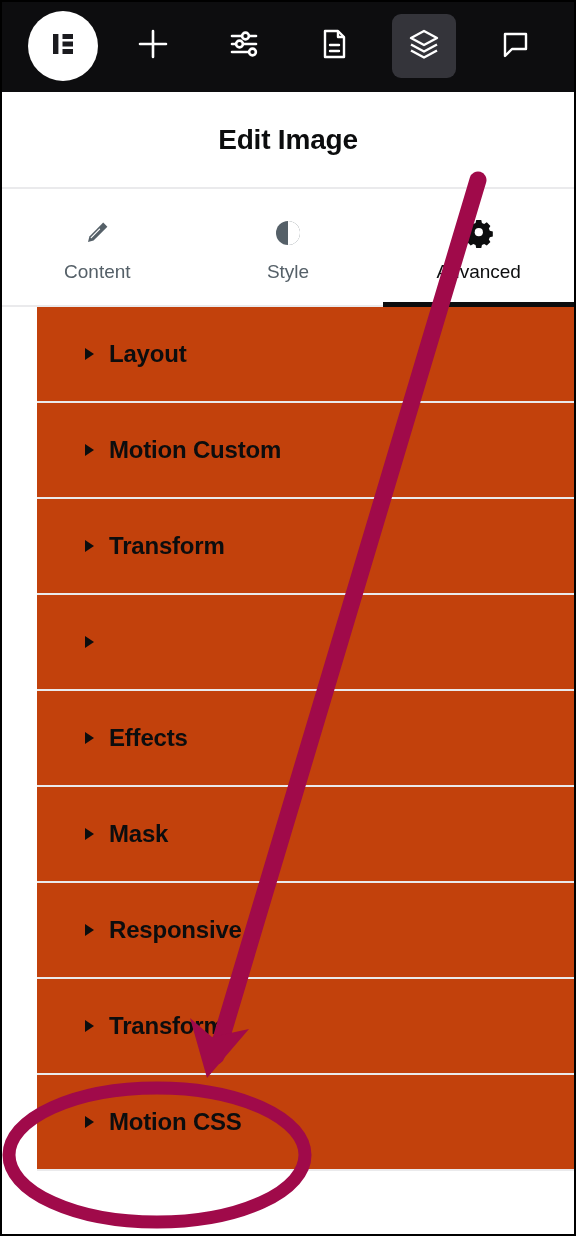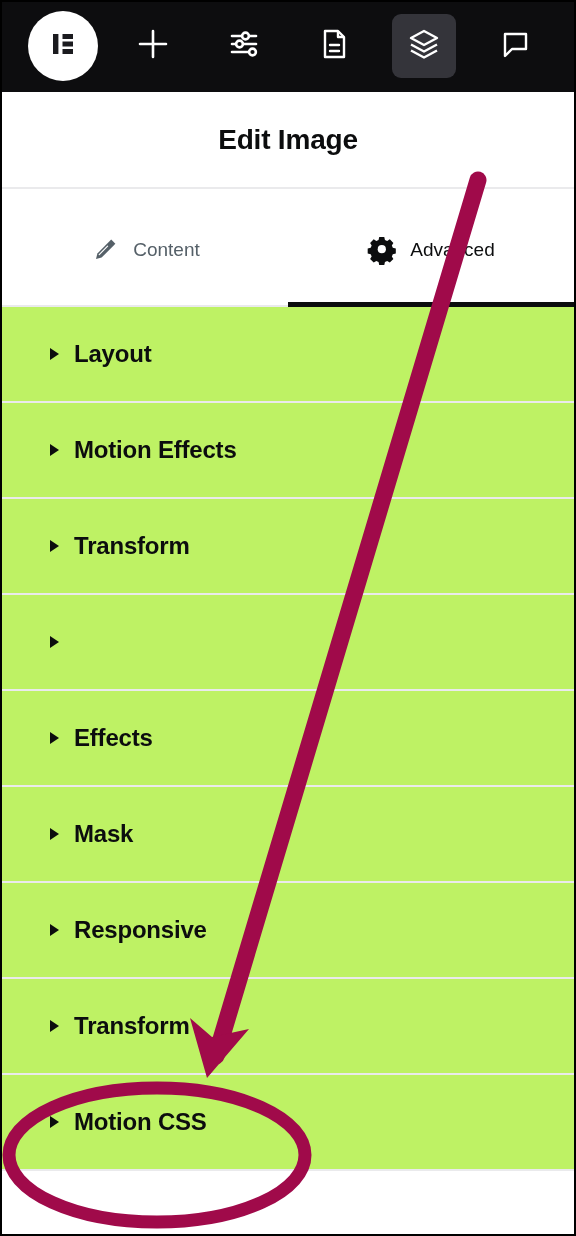--- a/index.html
+++ b/index.html
@@ -91,21 +91,21 @@
   
   #tabs {
     display: flex;
     height: 118px;
     border-bottom: 2px solid #eaeaec;
     box-sizing: border-box;
   }
   .tab {
     flex: 1 1 0;
     display: flex;
-    flex-direction: row;
+    flex-direction: column;
     align-items: center;
     justify-content: center;
     gap: 13px;
     cursor: pointer;
     position: relative;
     box-sizing: border-box;
     padding-top: 6px;
   }
   .tab-label {
     font-size: 19px;
@@ -122,21 +122,21 @@
     background: #0c0d0e;
   }
   .tab-icon {
     height: 30px;
     display: flex;
     align-items: center;
     justify-content: center;
   }
 
   
-  #sections { background: #bef264; }
+  #sections { background: #c2410c; margin-left: 35px; }
   .section-row {
     height: 96px;
     display: flex;
     align-items: center;
     padding-left: 48px;
     border-bottom: 2px solid #eaeaec;
     box-sizing: border-box;
     cursor: pointer;
   }
   .section-arrow {
@@ -273,20 +273,29 @@
       <div class="tab">
         <span class="tab-icon">
           <svg width="30" height="30" viewBox="0 0 30 30" aria-hidden="true">
             <path d="M21.2 4.6 L25.4 8.8 L11.6 22.6 L6 24 L7.4 18.4 Z" fill="#556068"></path>
             <path d="M9.2 19.6 L17.6 11.2" stroke="#ffffff" stroke-width="1.2" stroke-linecap="round"></path>
           </svg>
         </span>
         <span class="tab-label">Content</span>
       </div>
 
+      <div class="tab">
+        <span class="tab-icon">
+          <svg width="30" height="30" viewBox="0 0 30 30" aria-hidden="true">
+            <circle cx="15" cy="15" r="12" fill="#556068"></circle>
+            <path d="M15 3 A12 12 0 0 1 15 27 Z" fill="#ffffff"></path>
+          </svg>
+        </span>
+        <span class="tab-label">Style</span>
+      </div>
 
       <div class="tab active">
         <span class="tab-icon">
           <svg width="30" height="30" viewBox="0 0 30 30" aria-hidden="true">
             <path d="M12.4 3.2 h5.2 l0.7 3.1 2.3 1.0 2.7-1.6 3.7 3.7 -1.6 2.7 1.0 2.3 3.1 0.7 v5.2 l-3.1 0.7 -1.0 2.3 1.6 2.7 -3.7 3.7 -2.7-1.6 -2.3 1.0 -0.7 3.1 h-5.2 l-0.7-3.1 -2.3-1.0 -2.7 1.6 -3.7-3.7 1.6-2.7 -1.0-2.3 -3.1-0.7 v-5.2 l3.1-0.7 1.0-2.3 -1.6-2.7 3.7-3.7 2.7 1.6 2.3-1.0 z" fill="#0c0d0e" transform="translate(0.2,-1.2) scale(0.97)"></path>
             <circle cx="14.8" cy="14.2" r="4.1" fill="#ffffff"></circle>
           </svg>
         </span>
         <span class="tab-label">Advanced</span>
       </div>
@@ -295,21 +304,21 @@
 
     <div id="sections">
 
       <div class="section-row">
         <span class="section-arrow"></span>
         <span class="section-label">Layout</span>
       </div>
 
       <div class="section-row">
         <span class="section-arrow"></span>
-        <span class="section-label">Motion Effects</span>
+        <span class="section-label">Motion Custom</span>
       </div>
 
       <div class="section-row">
         <span class="section-arrow"></span>
         <span class="section-label">Transform</span>
       </div>
 
       <div class="section-row">
         <span class="section-arrow"></span>
       </div>

